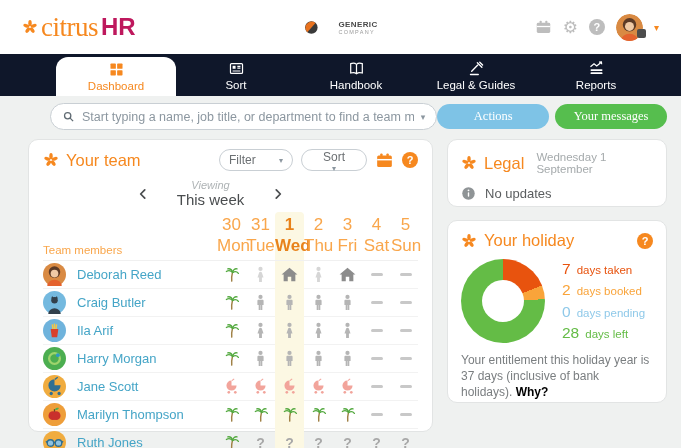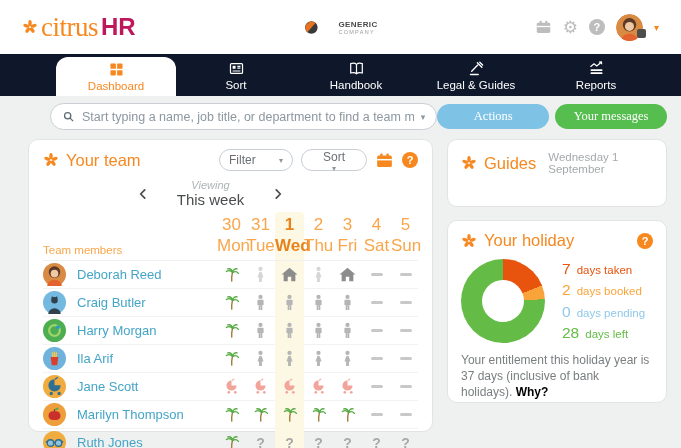--- a/index.html
+++ b/index.html
@@ -422,73 +422,20 @@
                 <span class="dashline"></span>
               </div>
               <div class="cell">
                 <span class="dashline"></span>
               </div>
             </div>
             <div class="row">
               <div class="member-cell">
                 <span class="avatar-sm">
                   <svg viewBox="0 0 24 24">
-                    <circle cx="12" cy="12" r="12" fill="#4cae50"></circle>
-                    <circle cx="12" cy="12" r="5.6" fill="none" stroke="#9ed46c" stroke-width="2.4"></circle>
-                    <circle cx="15.5" cy="8.5" r="2" fill="#2e9ac4"></circle>
-                  </svg>
-                </span>
-                <span class="member-name">Harry Morgan</span>
-              </div>
-              <div class="cell">
-                <svg viewBox="0 0 24 24">
-                  <path d="M13.2 9.5c-.9 3.4-1.2 7.5-.9 11.5" stroke="#a08146" stroke-width="1.8" fill="none"></path>
-                  <g stroke="#53a93f" stroke-width="1.7" fill="none" stroke-linecap="round">
-                    <path d="M13.5 9.5C11 6.8 8 6.5 5.5 8.2"></path>
-                    <path d="M13.5 9.3C12.5 5.8 10 4.4 7.3 4.8"></path>
-                    <path d="M13.5 9.3c.4-3.4 2.8-5 5.5-4.4"></path>
-                    <path d="M13.5 9.5c2.8-1.8 5.6-1 7.2 1.1"></path>
-                  </g>
-                </svg>
-              </div>
-              <div class="cell">
-                <svg viewBox="0 0 24 24" fill="#b5b5b5">
-                  <circle cx="12" cy="5" r="2.7"></circle>
-                  <path d="M9.4 8.6h5.2c.8 0 1.3.6 1.3 1.3v5.3h-1.6v6.3h-2.1v-6.3h-.4v6.3H9.7v-6.3H8.1V9.9c0-.7.5-1.3 1.3-1.3z"></path>
-                </svg>
-              </div>
-              <div class="cell today">
-                <svg viewBox="0 0 24 24" fill="#b5b5b5">
-                  <circle cx="12" cy="5" r="2.7"></circle>
-                  <path d="M9.4 8.6h5.2c.8 0 1.3.6 1.3 1.3v5.3h-1.6v6.3h-2.1v-6.3h-.4v6.3H9.7v-6.3H8.1V9.9c0-.7.5-1.3 1.3-1.3z"></path>
-                </svg>
-              </div>
-              <div class="cell">
-                <svg viewBox="0 0 24 24" fill="#b5b5b5">
-                  <circle cx="12" cy="5" r="2.7"></circle>
-                  <path d="M9.4 8.6h5.2c.8 0 1.3.6 1.3 1.3v5.3h-1.6v6.3h-2.1v-6.3h-.4v6.3H9.7v-6.3H8.1V9.9c0-.7.5-1.3 1.3-1.3z"></path>
-                </svg>
-              </div>
-              <div class="cell">
-                <svg viewBox="0 0 24 24" fill="#b5b5b5">
-                  <circle cx="12" cy="5" r="2.7"></circle>
-                  <path d="M9.4 8.6h5.2c.8 0 1.3.6 1.3 1.3v5.3h-1.6v6.3h-2.1v-6.3h-.4v6.3H9.7v-6.3H8.1V9.9c0-.7.5-1.3 1.3-1.3z"></path>
-                </svg>
-              </div>
-              <div class="cell">
-                <span class="dashline"></span>
-              </div>
-              <div class="cell">
-                <span class="dashline"></span>
-              </div>
-            </div>
-            <div class="row">
-              <div class="member-cell">
-                <span class="avatar-sm">
-                  <svg viewBox="0 0 24 24">
                     <circle cx="12" cy="12" r="12" fill="#6fb3dc"></circle>
                     <rect x="9.3" y="5.5" width="1.5" height="6" rx="0.7" fill="#f5c644" transform="rotate(-8 10 8)"></rect>
                     <rect x="11.2" y="4.8" width="1.5" height="6.5" rx="0.7" fill="#f5c644"></rect>
                     <rect x="13.1" y="5.5" width="1.5" height="6" rx="0.7" fill="#f5c644" transform="rotate(8 14 8)"></rect>
                     <path d="M8 10.5h8l-1.2 8.5H9.2z" fill="#d8402c"></path>
                   </svg>
                 </span>
                 <span class="member-name">Ila Arif</span>
               </div>
               <div class="cell">
@@ -517,20 +464,73 @@
               <div class="cell">
                 <svg viewBox="0 0 24 24" fill="#b5b5b5">
                   <circle cx="12" cy="5" r="2.7"></circle>
                   <path d="M12 8.4c.9 0 1.5.5 1.8 1.3l2 6h-2v5.8h-3.6v-5.8h-2l2-6c.3-.8.9-1.3 1.8-1.3z"></path>
                 </svg>
               </div>
               <div class="cell">
                 <svg viewBox="0 0 24 24" fill="#b5b5b5">
                   <circle cx="12" cy="5" r="2.7"></circle>
                   <path d="M12 8.4c.9 0 1.5.5 1.8 1.3l2 6h-2v5.8h-3.6v-5.8h-2l2-6c.3-.8.9-1.3 1.8-1.3z"></path>
+                </svg>
+              </div>
+              <div class="cell">
+                <span class="dashline"></span>
+              </div>
+              <div class="cell">
+                <span class="dashline"></span>
+              </div>
+            </div>
+            <div class="row">
+              <div class="member-cell">
+                <span class="avatar-sm">
+                  <svg viewBox="0 0 24 24">
+                    <circle cx="12" cy="12" r="12" fill="#4cae50"></circle>
+                    <circle cx="12" cy="12" r="5.6" fill="none" stroke="#9ed46c" stroke-width="2.4"></circle>
+                    <circle cx="15.5" cy="8.5" r="2" fill="#2e9ac4"></circle>
+                  </svg>
+                </span>
+                <span class="member-name">Harry Morgan</span>
+              </div>
+              <div class="cell">
+                <svg viewBox="0 0 24 24">
+                  <path d="M13.2 9.5c-.9 3.4-1.2 7.5-.9 11.5" stroke="#a08146" stroke-width="1.8" fill="none"></path>
+                  <g stroke="#53a93f" stroke-width="1.7" fill="none" stroke-linecap="round">
+                    <path d="M13.5 9.5C11 6.8 8 6.5 5.5 8.2"></path>
+                    <path d="M13.5 9.3C12.5 5.8 10 4.4 7.3 4.8"></path>
+                    <path d="M13.5 9.3c.4-3.4 2.8-5 5.5-4.4"></path>
+                    <path d="M13.5 9.5c2.8-1.8 5.6-1 7.2 1.1"></path>
+                  </g>
+                </svg>
+              </div>
+              <div class="cell">
+                <svg viewBox="0 0 24 24" fill="#b5b5b5">
+                  <circle cx="12" cy="5" r="2.7"></circle>
+                  <path d="M9.4 8.6h5.2c.8 0 1.3.6 1.3 1.3v5.3h-1.6v6.3h-2.1v-6.3h-.4v6.3H9.7v-6.3H8.1V9.9c0-.7.5-1.3 1.3-1.3z"></path>
+                </svg>
+              </div>
+              <div class="cell today">
+                <svg viewBox="0 0 24 24" fill="#b5b5b5">
+                  <circle cx="12" cy="5" r="2.7"></circle>
+                  <path d="M9.4 8.6h5.2c.8 0 1.3.6 1.3 1.3v5.3h-1.6v6.3h-2.1v-6.3h-.4v6.3H9.7v-6.3H8.1V9.9c0-.7.5-1.3 1.3-1.3z"></path>
+                </svg>
+              </div>
+              <div class="cell">
+                <svg viewBox="0 0 24 24" fill="#b5b5b5">
+                  <circle cx="12" cy="5" r="2.7"></circle>
+                  <path d="M9.4 8.6h5.2c.8 0 1.3.6 1.3 1.3v5.3h-1.6v6.3h-2.1v-6.3h-.4v6.3H9.7v-6.3H8.1V9.9c0-.7.5-1.3 1.3-1.3z"></path>
+                </svg>
+              </div>
+              <div class="cell">
+                <svg viewBox="0 0 24 24" fill="#b5b5b5">
+                  <circle cx="12" cy="5" r="2.7"></circle>
+                  <path d="M9.4 8.6h5.2c.8 0 1.3.6 1.3 1.3v5.3h-1.6v6.3h-2.1v-6.3h-.4v6.3H9.7v-6.3H8.1V9.9c0-.7.5-1.3 1.3-1.3z"></path>
                 </svg>
               </div>
               <div class="cell">
                 <span class="dashline"></span>
               </div>
               <div class="cell">
                 <span class="dashline"></span>
               </div>
             </div>
             <div class="row">
@@ -718,22 +718,32 @@
       <aside class="rightcol">
         <section class="panel status">
           <div class="panel-head">
             <span class="flower"><svg viewBox="0 0 24 24" fill="#f6881f">
                   <ellipse cx="12" cy="6.2" rx="2.6" ry="4.6"></ellipse>
                   <ellipse cx="12" cy="6.2" rx="2.6" ry="4.6" transform="rotate(72 12 12)"></ellipse>
                   <ellipse cx="12" cy="6.2" rx="2.6" ry="4.6" transform="rotate(144 12 12)"></ellipse>
                   <ellipse cx="12" cy="6.2" rx="2.6" ry="4.6" transform="rotate(216 12 12)"></ellipse>
                   <ellipse cx="12" cy="6.2" rx="2.6" ry="4.6" transform="rotate(288 12 12)"></ellipse>
                 </svg></span>
-            <span class="panel-title">Guides</span>
+            <span class="panel-title">Legal</span>
             <span class="status-date">Wednesday 1 September</span>
+          </div>
+          <div class="status-row">
+            <span class="info-circle">
+              <svg viewBox="0 0 24 24">
+                  <circle cx="12" cy="12" r="10" fill="#8f9496"></circle>
+                  <rect x="10.9" y="10" width="2.2" height="7" rx="1" fill="#fff"></rect>
+                  <circle cx="12" cy="6.9" r="1.5" fill="#fff"></circle>
+                </svg>
+            </span>
+            <span class="status-msg">No updates</span>
           </div>
         </section>
 
         <section class="panel holiday">
           <div class="panel-head">
             <span class="flower"><svg viewBox="0 0 24 24" fill="#f6881f">
                   <ellipse cx="12" cy="6.2" rx="2.6" ry="4.6"></ellipse>
                   <ellipse cx="12" cy="6.2" rx="2.6" ry="4.6" transform="rotate(72 12 12)"></ellipse>
                   <ellipse cx="12" cy="6.2" rx="2.6" ry="4.6" transform="rotate(144 12 12)"></ellipse>
                   <ellipse cx="12" cy="6.2" rx="2.6" ry="4.6" transform="rotate(216 12 12)"></ellipse>

